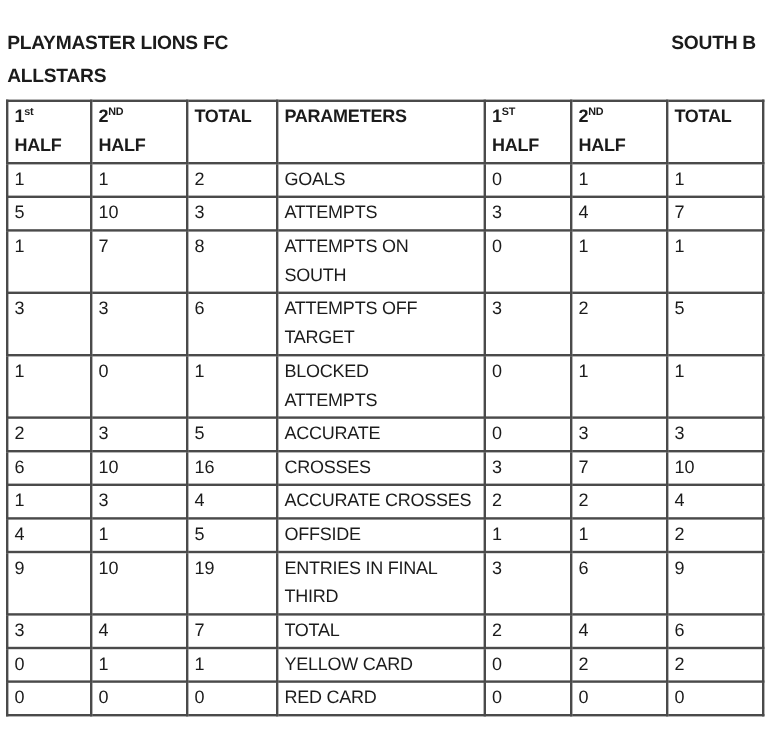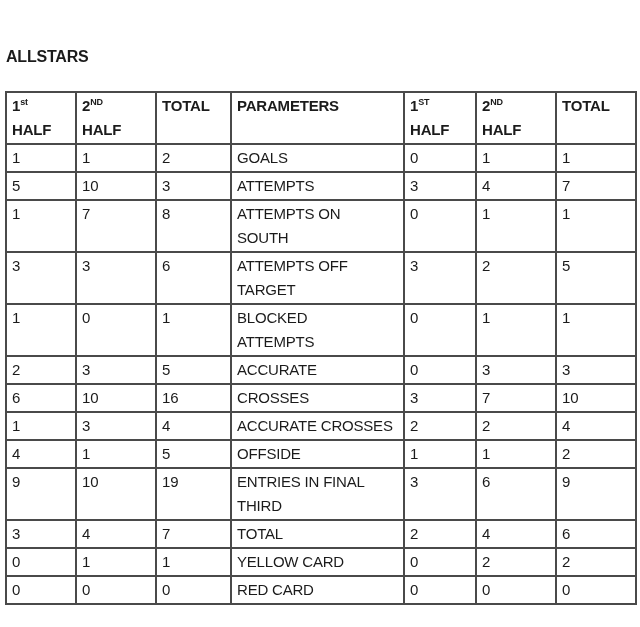--- a/index.html
+++ b/index.html
@@ -26,27 +26,27 @@
     align-items: baseline;
   }
   .team-name {
     font-size: 16px;
     font-weight: 700;
     line-height: 19px;
     letter-spacing: -0.2px;
     white-space: nowrap;
   }
   .title-line2 {
-    margin-top: 20px;
+    margin-top: 8px;
   }
   table.stats {
     border-collapse: collapse;
     table-layout: fixed;
     width: 630px;
-    margin: 25px 0 0 5px;
+    margin: 10px 0 0 5px;
   }
   table.stats th,
   table.stats td {
     border: 2px solid #4a4a4a;
     vertical-align: top;
     text-align: left;
     padding: 1px 5px;
     font-size: 15px;
     line-height: 24px;
     overflow: hidden;
@@ -68,20 +68,24 @@
     vertical-align: super;
     line-height: 0;
     font-weight: 700;
   }
 </style>
 </head>
 <body>
 
 <div class="page">
   <div class="title-block">
+    <div class="title-line1">
+      <span class="team-name">PLAYMASTER LIONS FC</span>
+      <span class="team-name">SOUTH B</span>
+    </div>
     <div class="title-line2">
       <span class="team-name">ALLSTARS</span>
     </div>
   </div>
 
   <table class="stats">
     <colgroup>
         <col style="width: 70px;">
         <col style="width: 80px;">
         <col style="width: 75px;">

